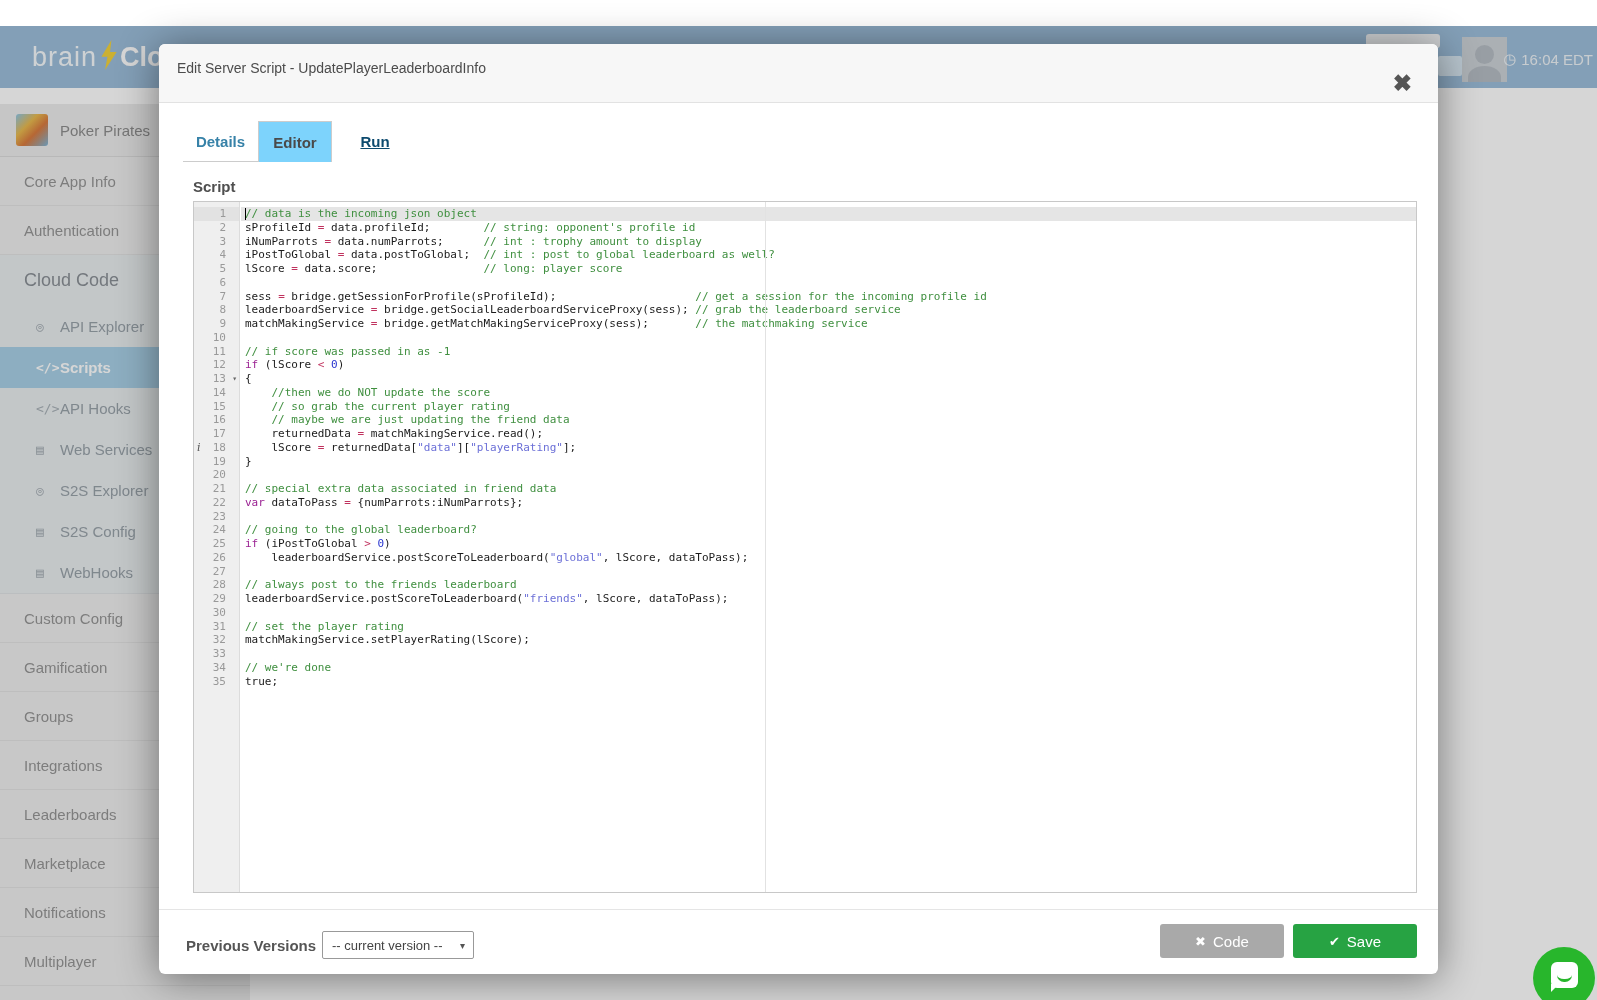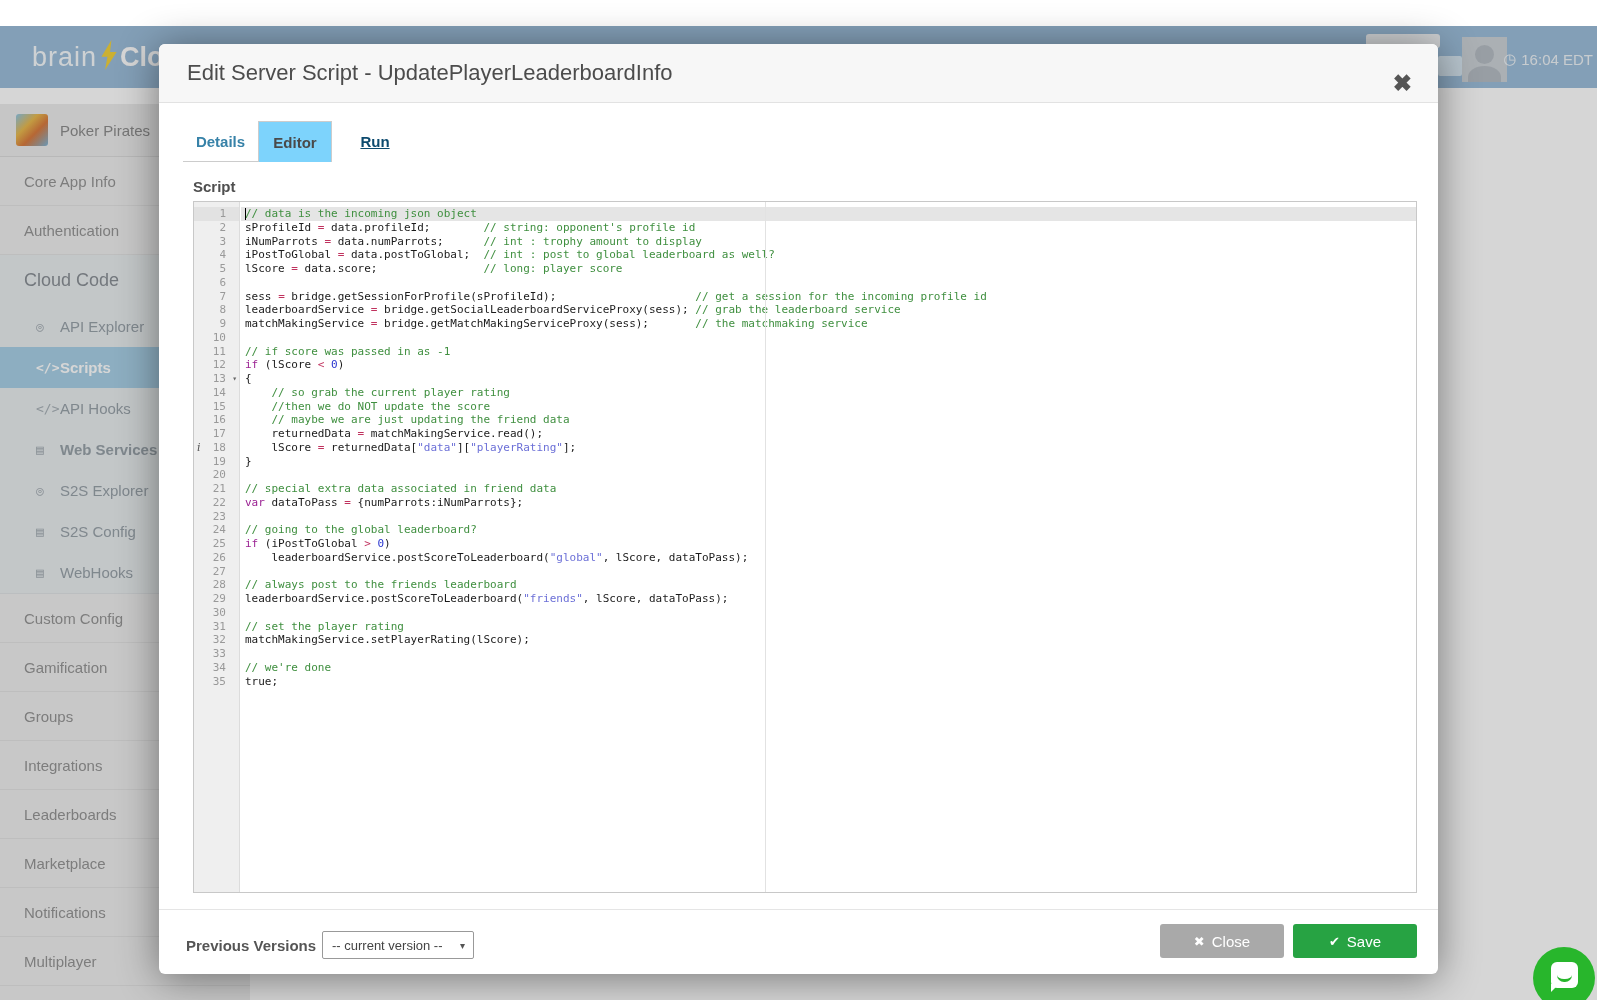--- a/index.html
+++ b/index.html
@@ -50,21 +50,21 @@
   .chat .tail { position:absolute; left:18px; top:37px; width:0; height:0;
     border-left:8px solid #fff; border-bottom:8px solid transparent; }
   .chat .smile { position:absolute; left:24px; top:28px; width:15px; height:7px;
     border-bottom:3px solid #28b62c; border-radius:0 0 10px 10px; }
 
   
   .modal { position:absolute; left:159px; top:18px; width:1279px; height:930px; background:#ffffff;
     border-radius:6px; box-shadow:0 4px 40px rgba(0,0,0,0.45); }
   .m-header { position:absolute; left:0; top:0; width:100%; height:59px; background:#f7f7f7;
     border-bottom:1px solid #e2e2e2; border-radius:6px 6px 0 0; }
-  .m-title { position:absolute; left:28px; top:16px; font-size:22px; color:#4c4c4c; }
+  .m-title { position:absolute; left:18px; top:16px; font-size:14px; color:#4c4c4c; }
   .m-close { position:absolute; right:26px; top:28px; font-size:23px; color:#555; font-weight:bold; cursor:pointer; line-height:1; }
 
   .tabs { position:absolute; left:24px; top:77px; height:41px; display:flex; }
   .tab { height:41px; display:flex; align-items:center; justify-content:center; font-size:15px; font-weight:bold; }
   .tab-details { width:75px; color:#3782a8; border-bottom:1px solid #cccccc; }
   .tab-editor { width:74px; color:#4a4a4a; background:#7dd3fc; border:1px solid #cccccc; border-bottom:none; }
   .tab-run { width:70px; color:#0c4a6e; margin-left:8px;text-decoration:underline; }
 
   .script-label { position:absolute; left:34px; top:134px; font-size:15px; font-weight:bold; color:#4f4f4f; }
 
@@ -147,21 +147,21 @@
           <div class="cc-sub active">
             <div class="sicon">&lt;/&gt;</div>
             <div class="" style="display: inline;">Scripts</div>
           </div>
           <div class="cc-sub">
             <div class="sicon">&lt;/&gt;</div>
             <div class="" style="display: inline;">API Hooks</div>
           </div>
           <div class="cc-sub">
             <div class="sicon">▤</div>
-            <div class="" style="display: inline; font-weight: bold;">Web Services</div>
+            <div class="" style="display: inline;">Web Services</div>
           </div>
           <div class="cc-sub">
             <div class="sicon">◎</div>
             <div class="" style="display: inline;">S2S Explorer</div>
           </div>
           <div class="cc-sub">
             <div class="sicon">▤</div>
             <div class="" style="display: inline;">S2S Config</div>
           </div>
           <div class="cc-sub">
@@ -260,22 +260,22 @@
           <div class="code-line"><span class="tk-t">iPostToGlobal </span><span class="tk-o">=</span><span class="tk-t"> data.postToGlobal;  </span><span class="tk-c">// int : post to global leaderboard as well?</span></div>
           <div class="code-line"><span class="tk-t">lScore </span><span class="tk-o">=</span><span class="tk-t"> data.score;                </span><span class="tk-c">// long: player score</span></div>
           <div class="code-line"></div>
           <div class="code-line"><span class="tk-t">sess </span><span class="tk-o">=</span><span class="tk-t"> bridge.getSessionForProfile(sProfileId);                     </span><span class="tk-c">// get a session for the incoming profile id</span></div>
           <div class="code-line"><span class="tk-t">leaderboardService </span><span class="tk-o">=</span><span class="tk-t"> bridge.getSocialLeaderboardServiceProxy(sess); </span><span class="tk-c">// grab the leaderboard service</span></div>
           <div class="code-line"><span class="tk-t">matchMakingService </span><span class="tk-o">=</span><span class="tk-t"> bridge.getMatchMakingServiceProxy(sess);       </span><span class="tk-c">// the matchmaking service</span></div>
           <div class="code-line"></div>
           <div class="code-line"><span class="tk-c">// if score was passed in as -1</span></div>
           <div class="code-line"><span class="tk-k">if</span><span class="tk-t"> (lScore </span><span class="tk-o">&lt;</span><span class="tk-t"> </span><span class="tk-n">0</span><span class="tk-t">)</span></div>
           <div class="code-line"><span class="tk-t">{</span></div>
+          <div class="code-line"><span class="tk-t">    </span><span class="tk-c">//then we do NOT update the score</span></div>
           <div class="code-line"><span class="tk-t">    </span><span class="tk-c">// so grab the current player rating</span></div>
-          <div class="code-line"><span class="tk-t">    </span><span class="tk-c">//then we do NOT update the score</span></div>
           <div class="code-line"><span class="tk-t">    </span><span class="tk-c">// maybe we are just updating the friend data</span></div>
           <div class="code-line"><span class="tk-t">    returnedData </span><span class="tk-o">=</span><span class="tk-t"> matchMakingService.read();</span></div>
           <div class="code-line"><span class="tk-t">    lScore </span><span class="tk-o">=</span><span class="tk-t"> returnedData[</span><span class="tk-s">"data"</span><span class="tk-t">][</span><span class="tk-s">"playerRating"</span><span class="tk-t">];</span></div>
           <div class="code-line"><span class="tk-t">}</span></div>
           <div class="code-line"></div>
           <div class="code-line"><span class="tk-c">// special extra data associated in friend data</span></div>
           <div class="code-line"><span class="tk-k">var</span><span class="tk-t"> dataToPass </span><span class="tk-o">=</span><span class="tk-t"> {numParrots:iNumParrots};</span></div>
           <div class="code-line"></div>
           <div class="code-line"><span class="tk-c">// going to the global leaderboard?</span></div>
           <div class="code-line"><span class="tk-k">if</span><span class="tk-t"> (iPostToGlobal </span><span class="tk-o">&gt;</span><span class="tk-t"> </span><span class="tk-n">0</span><span class="tk-t">)</span></div>
@@ -294,21 +294,21 @@
     </div>
 
     <div class="m-footer">
       <div class="pv-label">Previous Versions</div>
       <div class="pv-select">
         <span>-- current version --</span>
         <span class="caret">▾</span>
       </div>
       <div class="btn btn-close">
         <span class="bicon">✖</span>
-        <span>Close</span>
+        <span>Code</span>
       </div>
       <div class="btn btn-save">
         <span class="bicon">✔</span>
         <span>Save</span>
       </div>
     </div>
   </div>
 
 </div>
 

